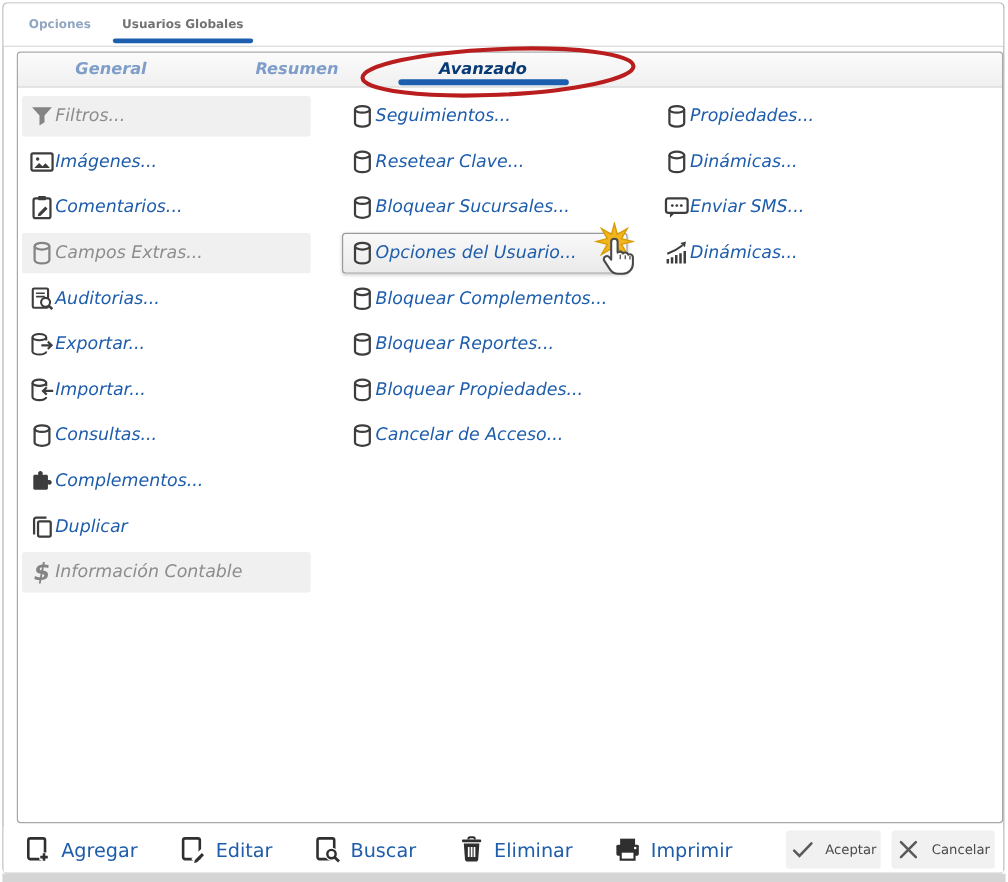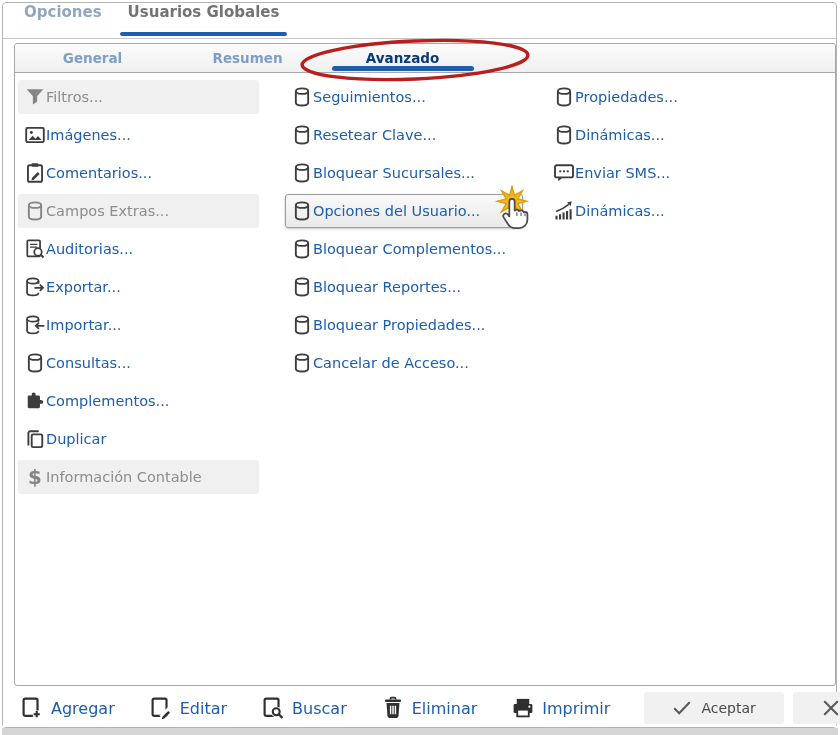--- a/index.html
+++ b/index.html
@@ -17,32 +17,32 @@
     position:absolute;left:2px;top:728px;width:836px;height:7px;
     background:#d5d5d5;
   }
   
   .toptabs{
     position:absolute;left:0;top:0;right:0;height:35px;
     border-bottom:1px solid #c6c6c6;display:flex;align-items:stretch;
     padding-left:8px;background:#fff;border-radius:4px 4px 0 0;
   }
   .toptab{
-    padding:0 13px;display:flex;align-items:flex-start;position:relative;
-    font-weight:bold;font-size:15px;color:#91a7c1;cursor:pointer;white-space:nowrap;
+    padding:0 13px;display:flex;align-items:center;position:relative;
+    font-weight:bold;font-size:10px;color:#91a7c1;cursor:pointer;white-space:nowrap;
   }
   .toptab.active{color:#737373;}
   .tab-underline{
     position:absolute;left:5px;right:5px;bottom:2px;height:4px;
     background:#1d5fae;border-radius:2px;
   }
   
   .panel{
     position:absolute;left:11px;top:40px;width:820px;height:641px;
-    border:1px solid #a8a8a8;border-radius:3px;background:#fff;
+    border:1px solid #a8a8a8;border-radius:3px;background:#fff;font-style:italic;
   }
   .subtabs{
     position:relative;height:28px;display:flex;
     background:linear-gradient(#fbfbfb,#f0f0f0);
     border-bottom:1px solid #a8a8a8;border-radius:3px 3px 0 0;
   }
   .subtab{
     width:155px;display:flex;align-items:center;justify-content:center;
     font-weight:bold;font-size:13.5px;color:#7e9dc8;position:relative;cursor:pointer;
   }
@@ -87,22 +87,22 @@
     position:absolute;left:0;right:0;top:686px;height:38px;
     display:flex;align-items:center;padding-left:17px;background:#fff;
   }
   .tool{
     display:flex;align-items:center;gap:7px;margin-right:34px;
     color:#1e5dac;font-size:16px;cursor:pointer;white-space:nowrap;
   }
   .tool .icon{width:24px;height:24px;color:#2f2f2f;display:flex;align-items:center;justify-content:center;}
   .confirm-group{margin-left:auto;display:flex;gap:9px;margin-right:7px;}
   .btn{
-    height:32px;padding:0 28px;background:#f1f1f1;border:none;border-radius:3px;
-    display:flex;align-items:center;gap:9px;color:#4a4a4a;font-size:14px;
+    height:32px;padding:0 4px;background:#f1f1f1;border:none;border-radius:3px;
+    display:flex;align-items:center;gap:9px;color:#4a4a4a;font-size:11px;
     cursor:pointer;font-family:inherit;white-space:nowrap;
   }
   .btn .icon{width:20px;height:20px;color:#5a5a5a;display:flex;align-items:center;justify-content:center;}
 </style>
 </head>
 <body>
 
 <div class="dialog">
 
   <div class="toptabs">

